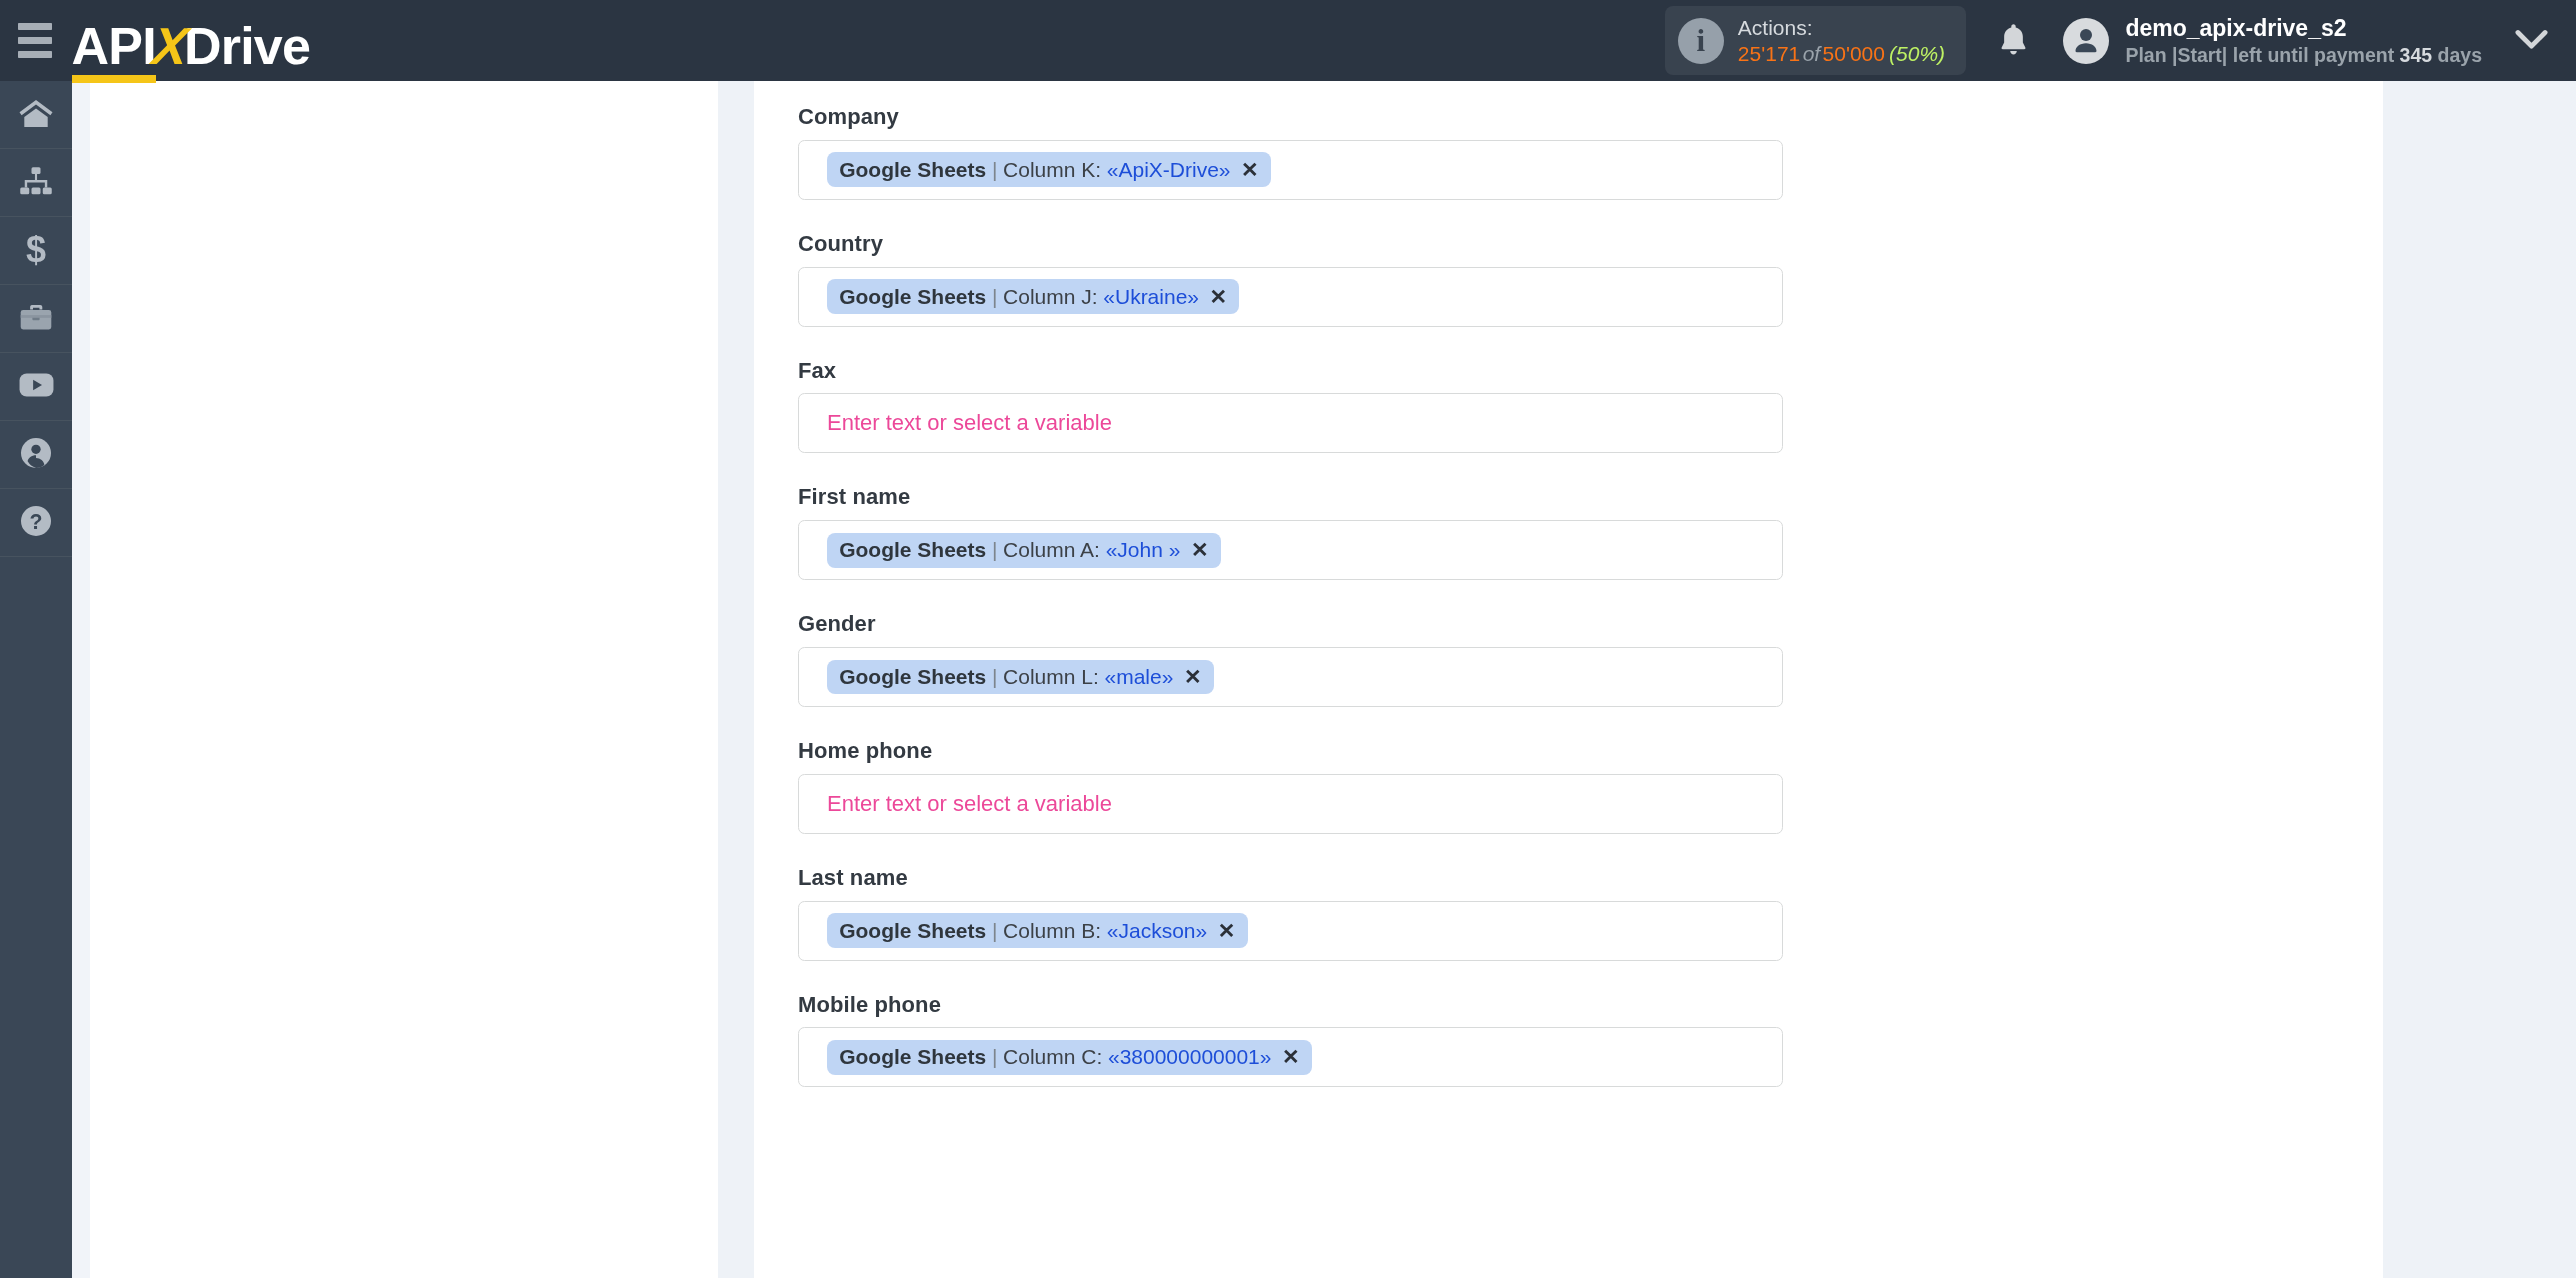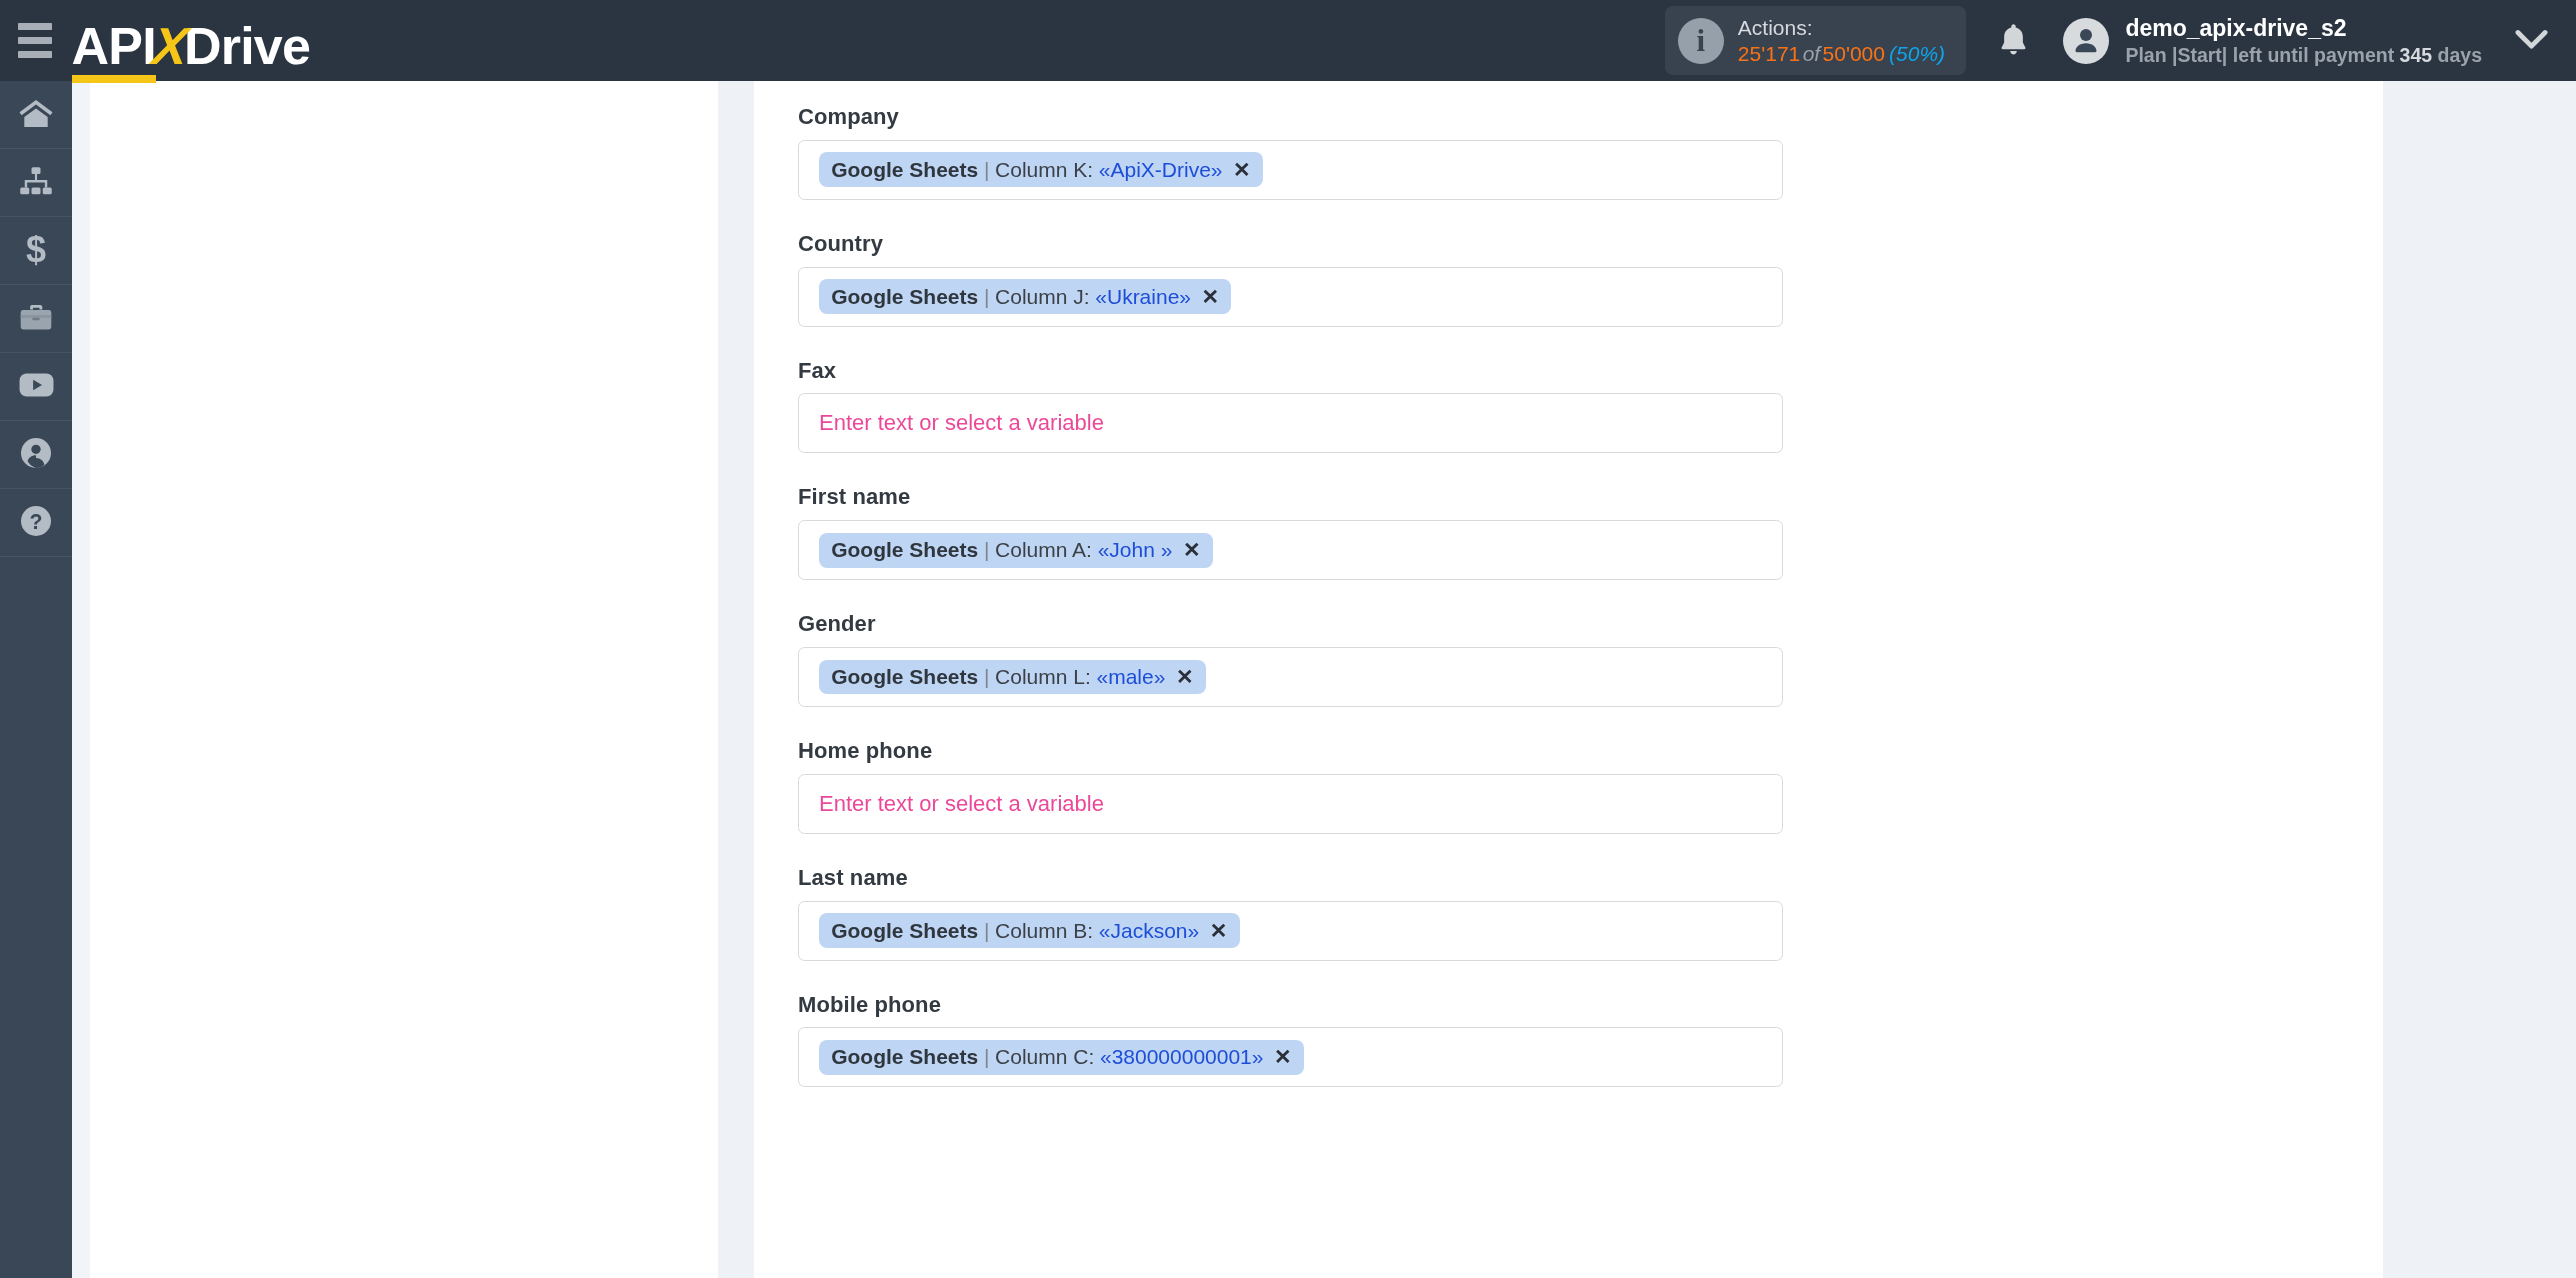--- a/index.html
+++ b/index.html
@@ -118,21 +118,21 @@
     flex: 0 0 auto;
   }
   .actions-text { line-height: 1.22; }
   .actions-title {
     color: #d6dade;
     font-size: 21px;
   }
   .actions-count { font-size: 21px; white-space: nowrap; }
   .actions-count .num { color: #f97316; }
   .actions-count .of { color: #9aa3ab; font-style: italic; padding: 0 2.4px; }
-  .actions-count .pct { color: #0ea5e9; font-style: italic; padding-left: 4.1px; margin-top: 32px; }
+  .actions-count .pct { color: #bef264; font-style: italic; padding-left: 4.1px; margin-top: 32px; }
 
   .bell {
     margin-right: 33px;
     cursor: pointer;
     display: flex;
     align-items: center;
   }
 
   .user-block {
     display: flex;
@@ -239,21 +239,21 @@
     letter-spacing: 0.1px;
   }
   .field-box {
     width: 985px;
     height: 60px;
     border: 1.6px solid #d8dada;
     border-radius: 6.5px;
     background: #ffffff;
     display: flex;
     align-items: center;
-    padding-left: 20px;
+    padding-left: 28px;
     margin-bottom: 31px;
     cursor: text;
   }
   .placeholder {
     color: #ec4899;
     font-size: 22px;
   }
 
   .chip {
     display: inline-flex;

